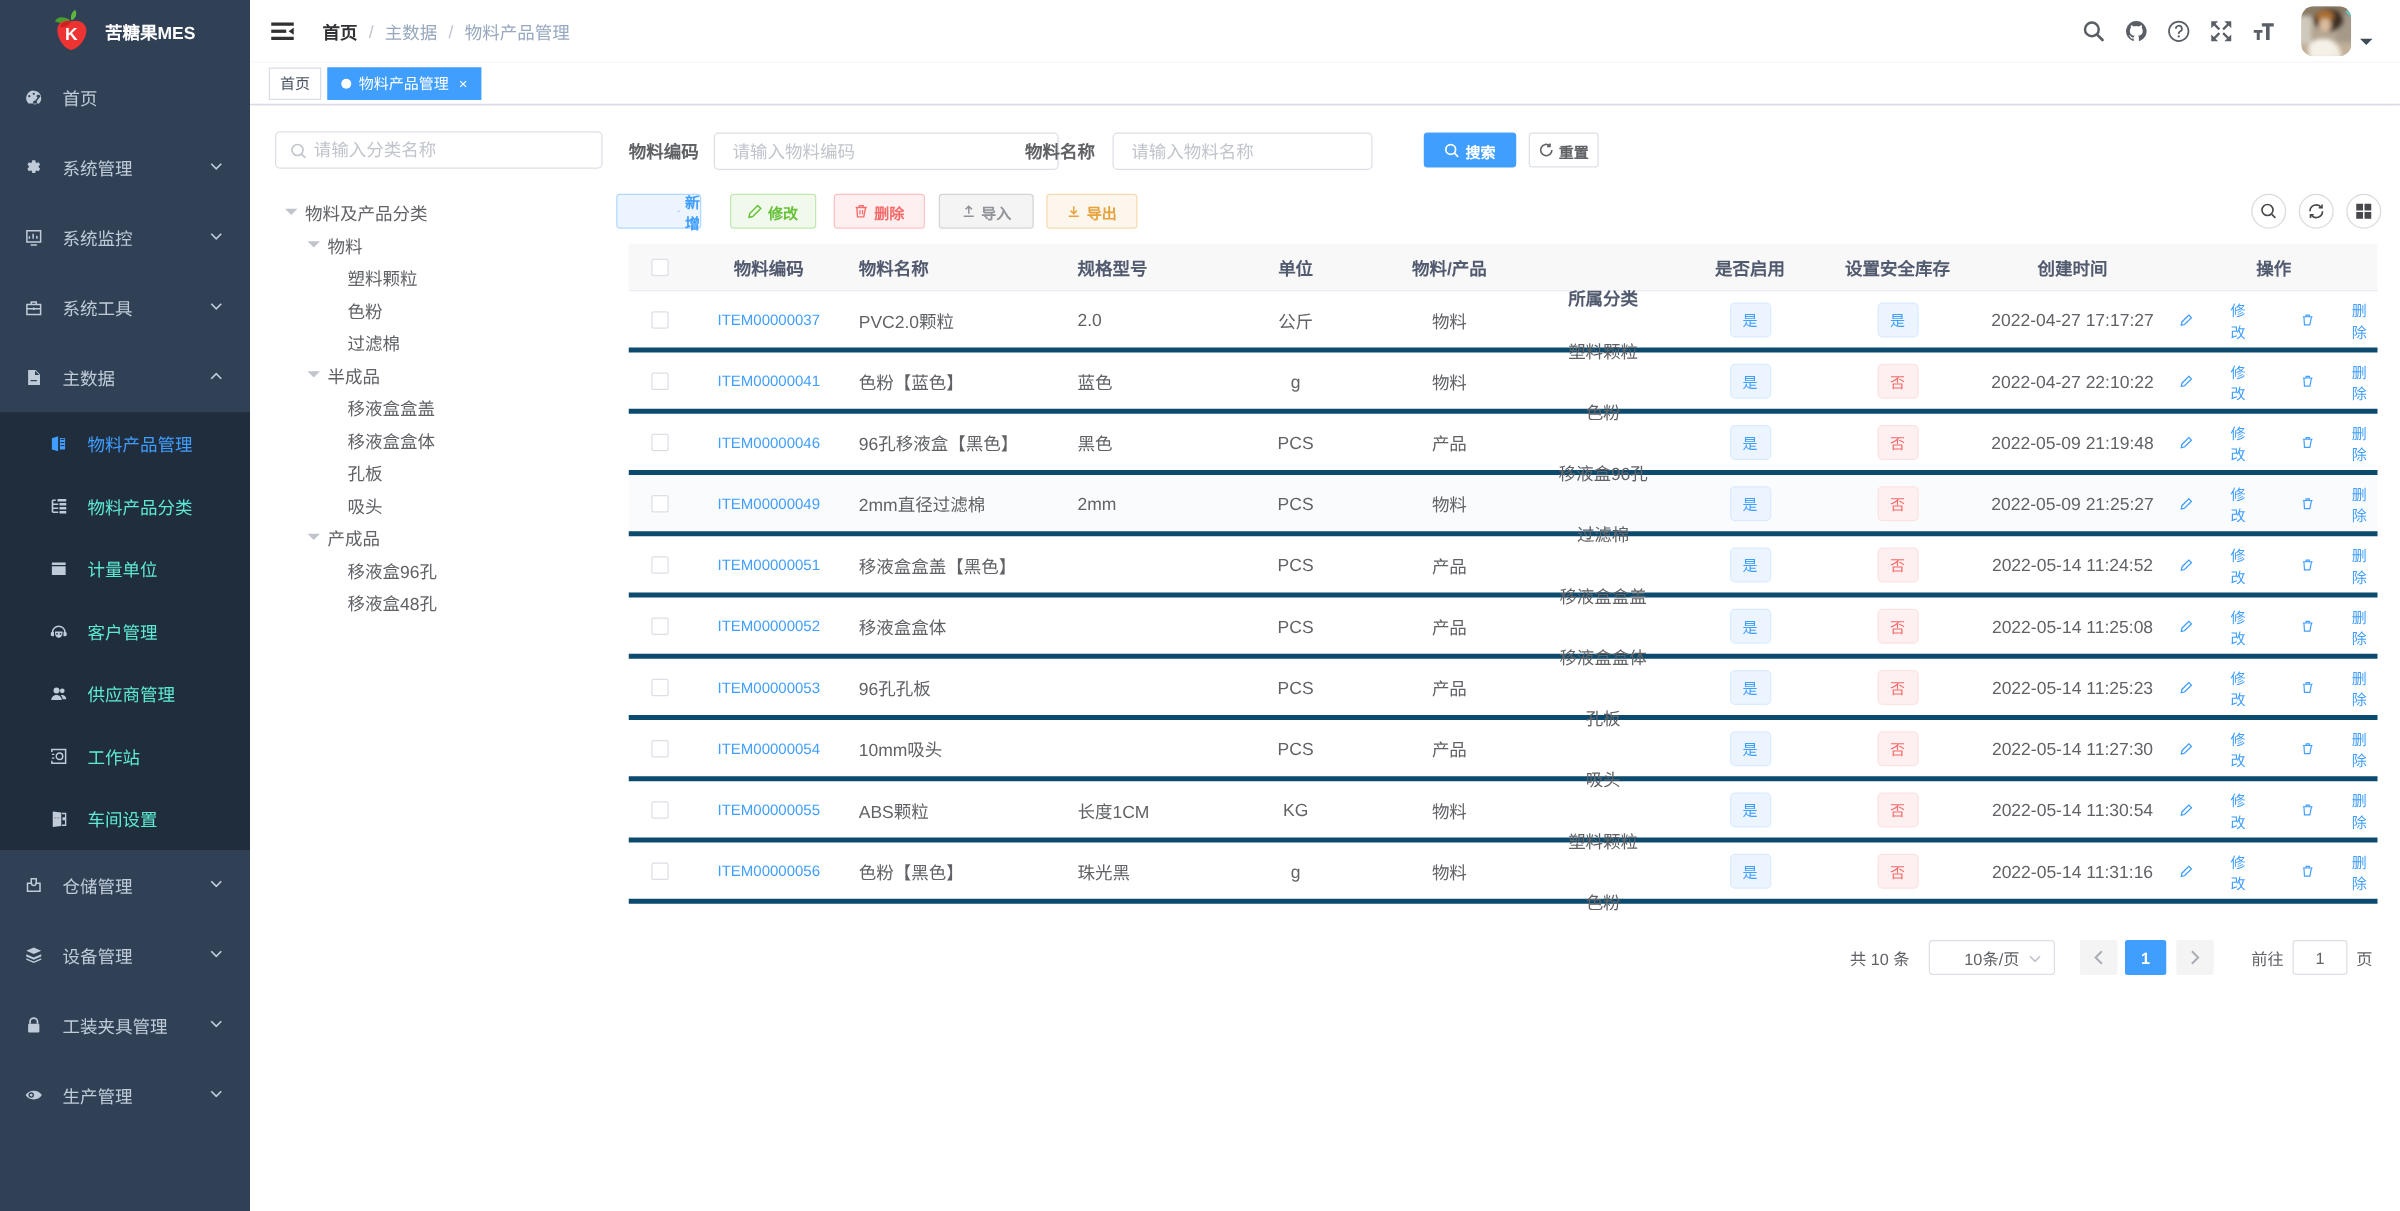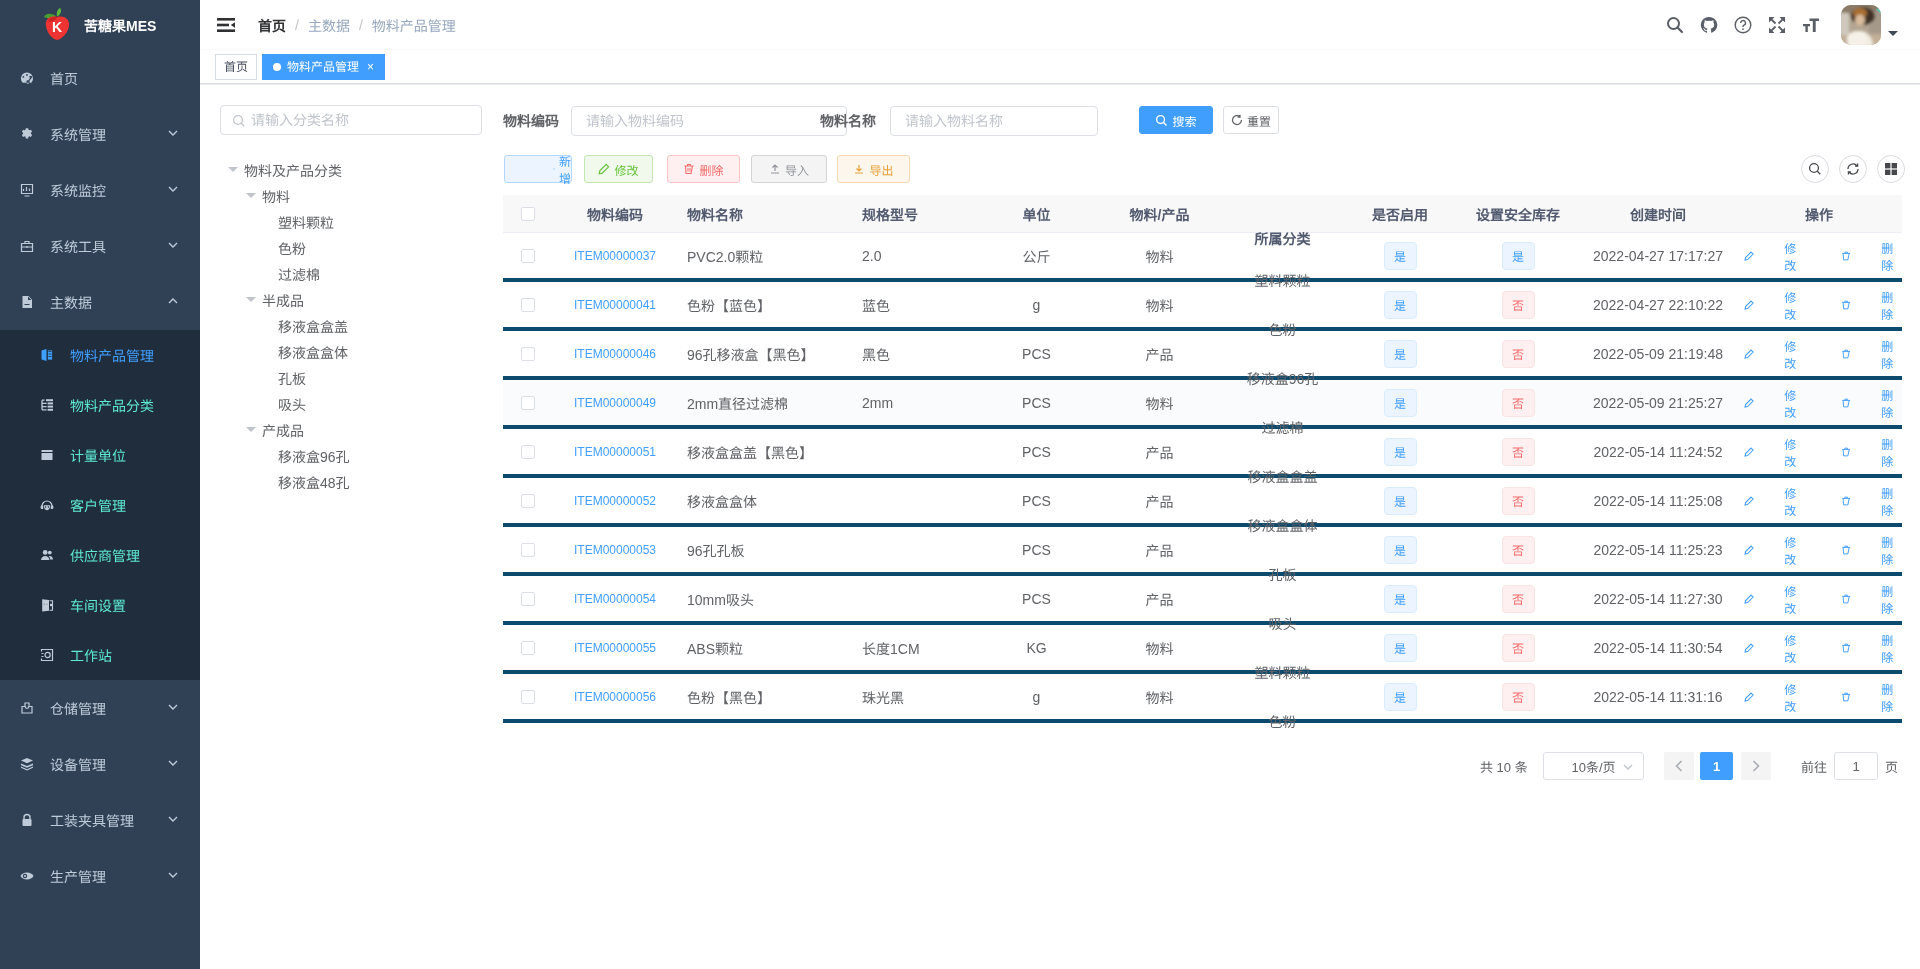--- a/index.html
+++ b/index.html
@@ -53,25 +53,25 @@
 .tree-input svg { position:absolute; left:11px; top:8px; }
 .tree { position:absolute; left:0; top:72px; width:300px; }
 .tnode { height:26px; display:flex; align-items:center; color:#606266; font-size:14px; position:relative; }
 .tnode .arr { width:0; height:0; border:5px solid transparent; border-top-color:#c0c4cc; position:absolute; top:10px; }
 .tnode .lbl { position:absolute; top:50%; transform:translateY(-50%); white-space:nowrap; }
 
 .flabel { position:absolute; top:21px; height:30px; line-height:30px; font-weight:bold; color:#606266; font-size:14px; }
 .finput { position:absolute; top:21px; height:30px; border:1px solid #dcdfe6; border-radius:4px;
   color:#c0c4cc; font-size:14px; line-height:28px; padding-left:14px; background:#fff; }
 .btn { position:absolute; top:70px; height:28px; border-radius:3px; font-size:12px; display:flex;
-  align-items:center; justify-content:center; border:1px solid; }
+  align-items:center; justify-content:center; border:1px solid;font-weight:bold; }
 .btn svg { margin-right:4px; }
 .btn-search { left:939px; width:74px; background:#409eff; border-color:#409eff; color:#fff; }
 .btn-reset { left:1023px; width:56px; background:#fff; border-color:#dcdfe6; color:#606266; }
-.btn-add  { left:304px; width:68px; background:#ecf5ff; border-color:#b3d8ff; color:#409eff;padding-left:48px; }
+.btn-add  { left:293px; width:68px; background:#ecf5ff; border-color:#b3d8ff; color:#409eff;padding-left:48px; }
 .btn-edit { left:384px; width:69px; background:#f0f9eb; border-color:#c2e7b0; color:#67c23a; }
 .btn-del  { left:467px; width:73px; background:#fef0f0; border-color:#fbc4c4; color:#f56c6c; }
 .btn-imp  { left:551px; width:76px; background:#f4f4f5; border-color:#d3d4d6; color:#909399; }
 .btn-exp  { left:637px; width:73px; background:#fdf6ec; border-color:#f5dab1; color:#e6a23c; }
 .circ { position:absolute; width:28px; height:28px; border-radius:50%; border:1px solid #d9dbe0; background:#fff;
   display:flex; align-items:center; justify-content:center; }
 
 .tbl { position:absolute; left:303px; top:110px; width:1399px; }
 .thead { display:flex; height:38px; background:#f8f8f9; border-bottom:1px solid #ebeef5; align-items:center;
   font-weight:bold; color:#515a6e; font-size:14px; }
@@ -193,34 +193,34 @@
         <svg class="mico" viewBox="0 0 14 14">
           <circle cx="5.2" cy="4.4" r="2.4" fill="#bfcbd9"></circle>
           <path fill="#bfcbd9" d="M1 12c0-2.4 1.9-4.1 4.2-4.1S9.4 9.6 9.4 12z"></path>
           <circle cx="9.8" cy="4.6" r="1.9" fill="#bfcbd9"></circle>
           <path fill="#bfcbd9" d="M9.6 8c2 0 3.4 1.5 3.4 3.4h-2.8A5.3 5.3 0 0 0 8.6 8z"></path>
         </svg>
         <span class="mtxt">供应商管理</span>
       </div>
     <div class="sub-item">
         <svg class="mico" viewBox="0 0 14 14">
+          <path fill="none" stroke="#bfcbd9" stroke-width="1.2" d="M4 1.5h8.5V12.5H4M4 1.5H1.5v2M4 12.5H1.5v-2"></path>
+          <circle cx="7.6" cy="7" r="2.6" fill="none" stroke="#bfcbd9" stroke-width="1.2"></circle>
+          <path stroke="#bfcbd9" stroke-width="1.1" d="M1.5 5.5h2M1.5 8.5h2"></path>
+        </svg>
+        <span class="mtxt">工作站</span>
+      </div>
+    <div class="sub-item">
+        <svg class="mico" viewBox="0 0 14 14">
           <path fill="#c3cdd9" d="M2.2 1.2L9 2v10.8l-6.8.8z"></path>
           <path fill="none" stroke="#bfcbd9" stroke-width="1.1" d="M9.5 2.8h3v9.4h-3"></path>
           <path stroke="#8a97a8" stroke-width="1" d="M3.5 6.2h1.6M5.9 6.2h1.6"></path>
           <rect x="10" y="5.8" width="2" height="2.4" fill="#c3cdd9"></rect>
         </svg>
         <span class="mtxt">车间设置</span>
-      </div>
-    <div class="sub-item">
-        <svg class="mico" viewBox="0 0 14 14">
-          <path fill="none" stroke="#bfcbd9" stroke-width="1.2" d="M4 1.5h8.5V12.5H4M4 1.5H1.5v2M4 12.5H1.5v-2"></path>
-          <circle cx="7.6" cy="7" r="2.6" fill="none" stroke="#bfcbd9" stroke-width="1.2"></circle>
-          <path stroke="#bfcbd9" stroke-width="1.1" d="M1.5 5.5h2M1.5 8.5h2"></path>
-        </svg>
-        <span class="mtxt">工作站</span>
       </div>
   </div>
   <div class="menu-item">
       <svg class="mico" viewBox="0 0 14 14">
         <path fill="none" stroke="#bfcbd9" stroke-width="1.2" d="M2 5.5h3.2a1.8 1.8 0 0 0 3.6 0H12V12H2zM5 5.5V2h4v3.5"></path>
       </svg>
       <span class="mtxt">仓储管理</span>
       <svg class="caret" width="10" height="6" viewBox="0 0 10 6">
         <path d="M1 1l4 4 4-4" fill="none" stroke="#bfcbd9" stroke-width="1.4"></path>
       </svg>

